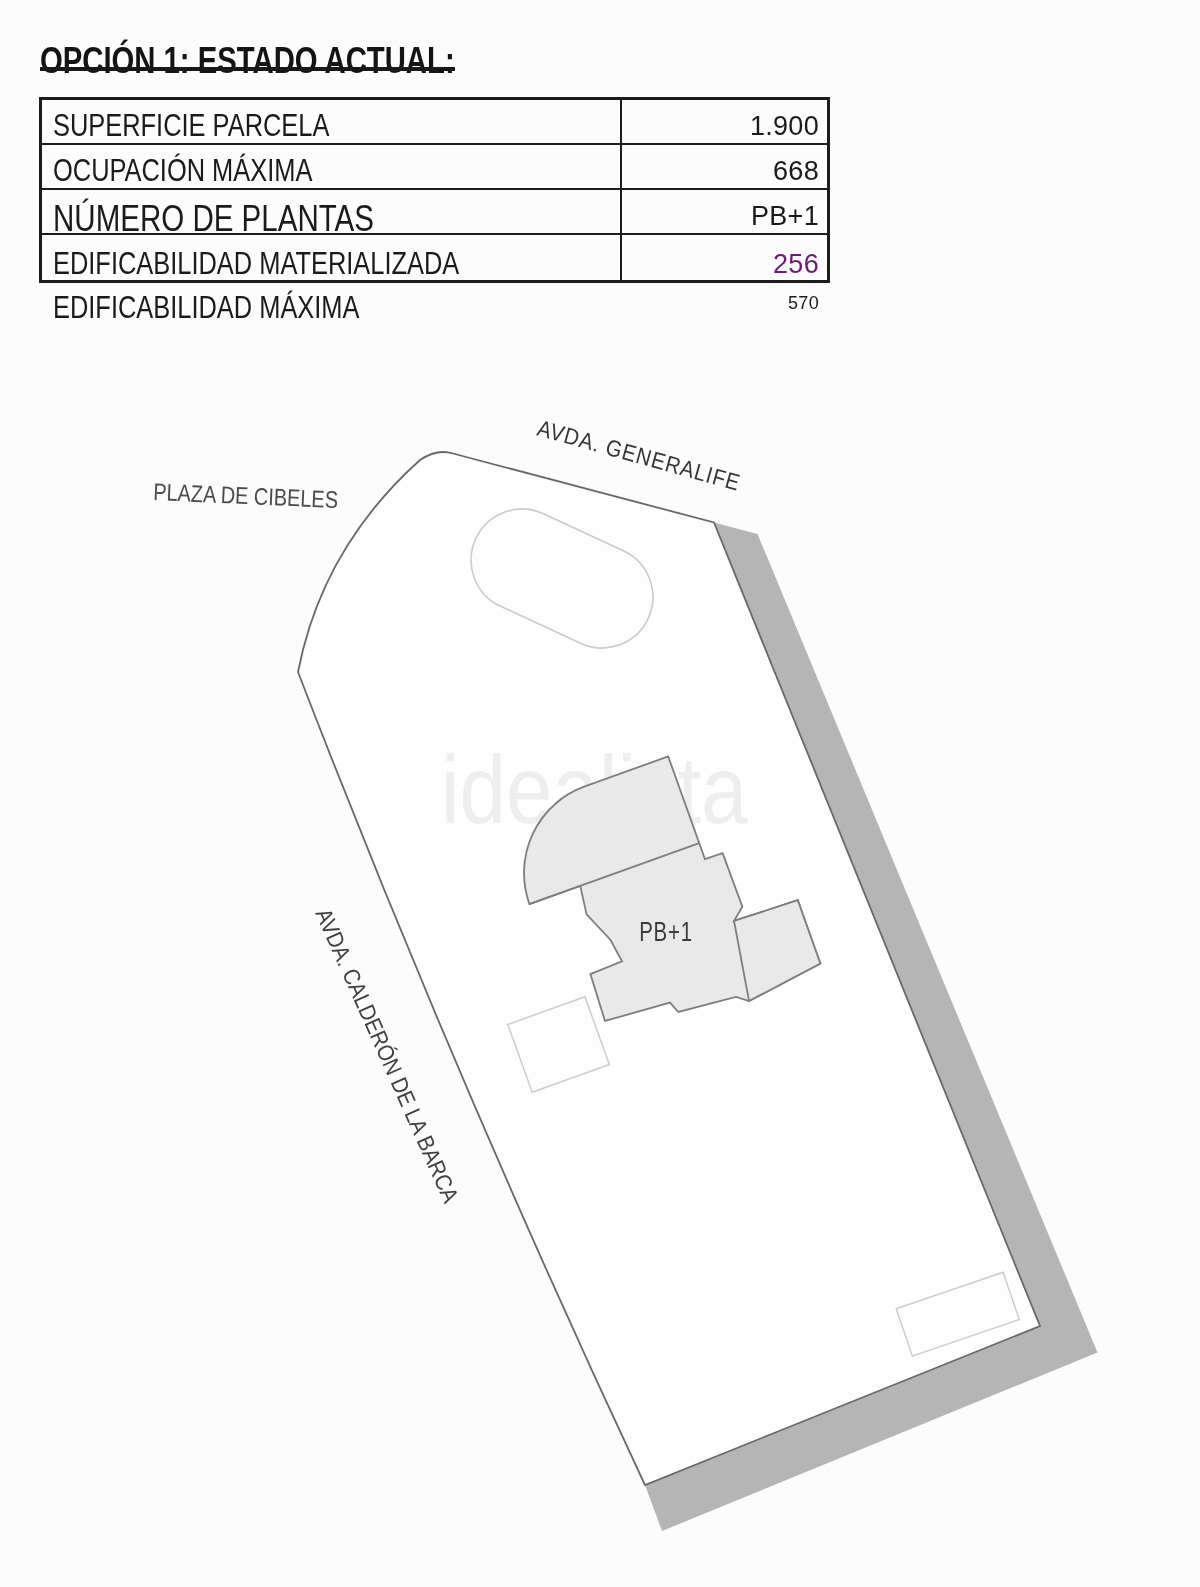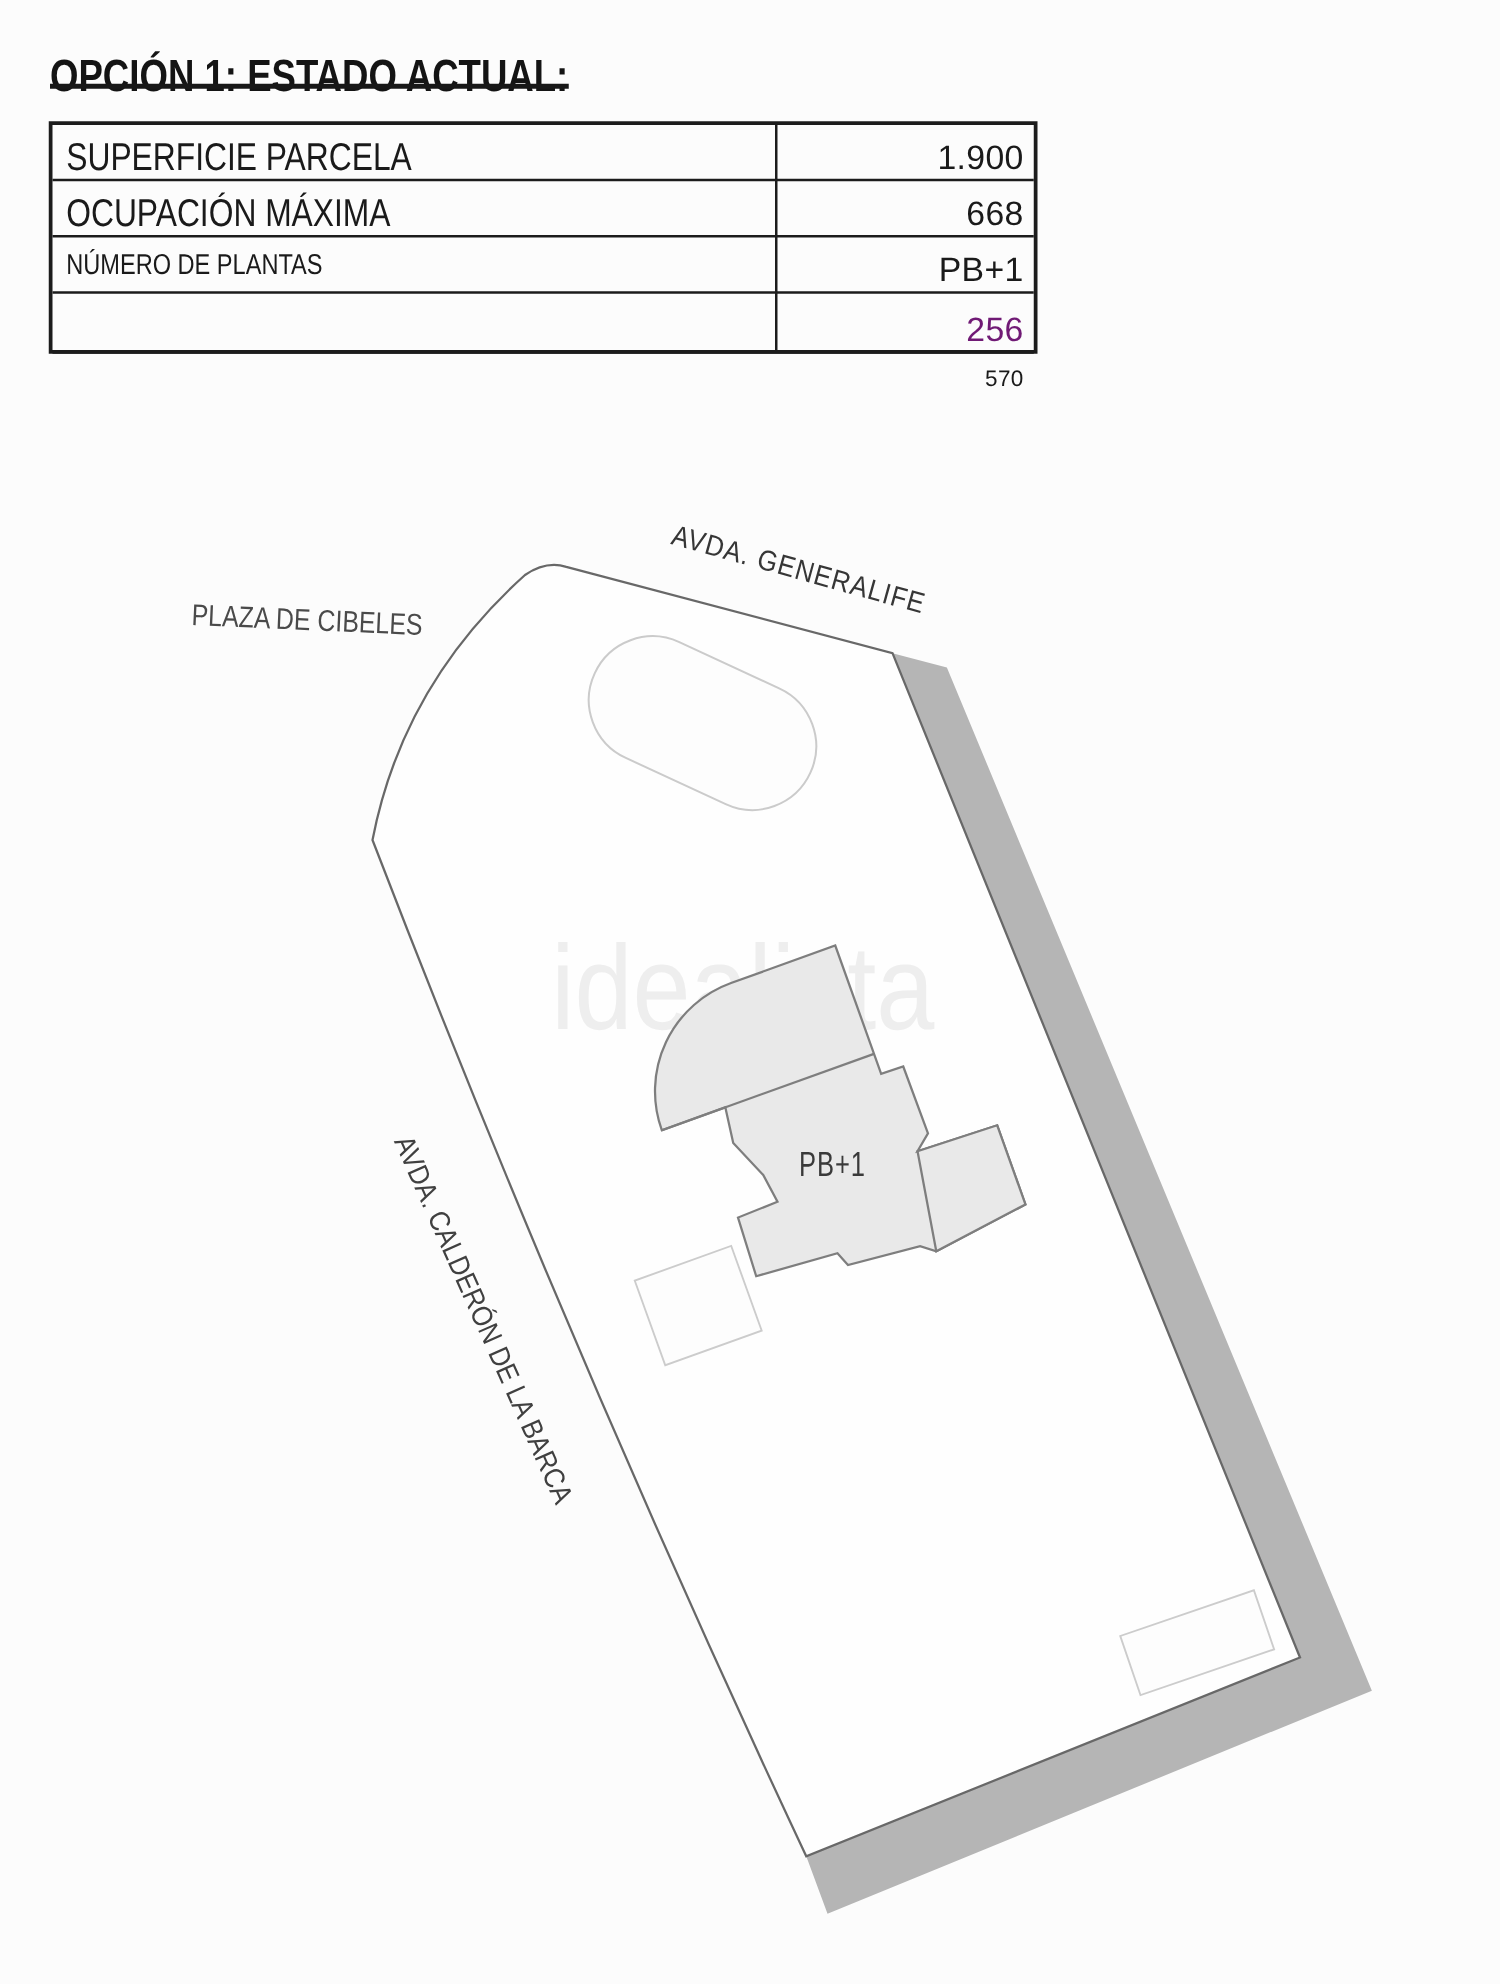--- a/index.html
+++ b/index.html
@@ -23,23 +23,25 @@
   <div style="position:absolute;left:0;top:88px;width:100%;height:2px;background:#1c1c1c;"></div>
   <div style="position:absolute;left:0;top:133px;width:100%;height:2px;background:#1c1c1c;"></div>
   <div style="position:absolute;left:0;top:181px;width:100%;height:2px;background:#1c1c1c;"></div>
 
   <div style="position:absolute;left:578px;top:0;width:2px;height:100%;background:#1c1c1c;"></div>
 
   <div style="position:absolute;left:11px;top:8px;font-size:31px;color:#1a1a1a;"><span class="cond">SUPERFICIE PARCELA</span></div>
 
   <div style="position:absolute;left:11px;top:53px;font-size:31px;color:#1a1a1a;"><span class="cond">OCUPACIÓN MÁXIMA</span></div>
 
-  <div style="position:absolute;left:11px;top:98px;font-size:23px;color:#1a1a1a;"><span class="cond">NÚMERO DE PLANTAS</span></div>
+  <div style="position:absolute;left:11px;top:98px;font-size:36px;color:#1a1a1a;"><span class="cond">NÚMERO DE PLANTAS</span></div>
 
+  <div style="position:absolute;left:11px;top:146px;font-size:31px;color:#1a1a1a;"><span class="cond">EDIFICABILIDAD MATERIALIZADA</span></div>
 
+  <div style="position:absolute;left:11px;top:190px;font-size:31px;color:#1a1a1a;"><span class="cond">EDIFICABILIDAD MÁXIMA</span></div>
 
   <div style="position:absolute;right:8px;top:11px;font-size:27px;color:#1a1a1a;"><span class="condv">1.900</span></div>
 
   <div style="position:absolute;right:8px;top:56px;font-size:27px;color:#1a1a1a;"><span class="condv">668</span></div>
 
   <div style="position:absolute;right:8px;top:101px;font-size:27px;color:#1a1a1a;"><span class="condv">PB+1</span></div>
 
   <div style="position:absolute;right:8px;top:149px;font-size:27px;color:#701a75;"><span class="condv">256</span></div>
 
   <div style="position:absolute;right:8px;top:193px;font-size:18px;color:#1a1a1a;"><span class="condv">570</span></div>

